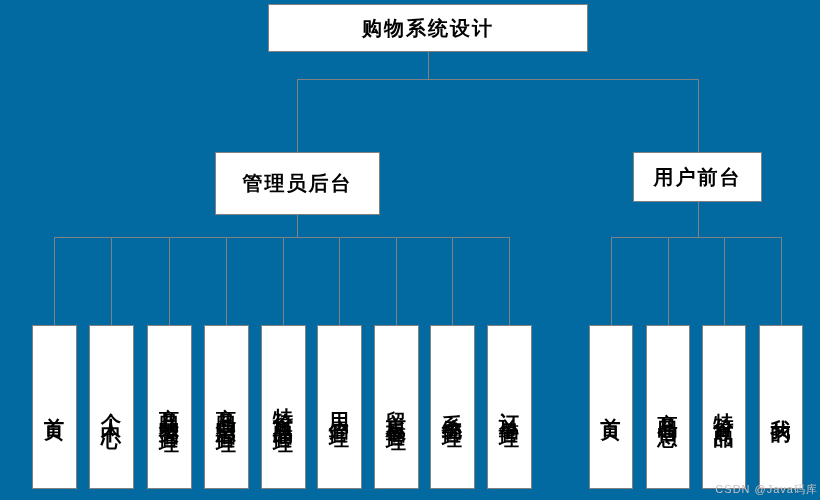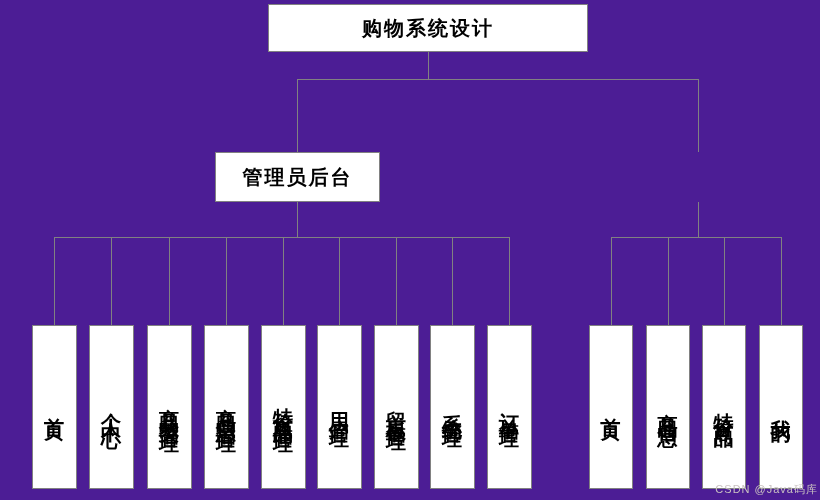--- a/index.html
+++ b/index.html
@@ -1,20 +1,20 @@
 <!DOCTYPE html>
 <html><head>
 <meta charset="utf-8">
 <style>
   html, body { margin: 0; padding: 0; background: #ffffff; }
   .canvas {
     position: relative;
     width: 820px;
     height: 500px;
-    background: #4c1d95;
+    background: #0369a1;
     overflow: hidden;
     font-family: "Liberation Sans", "DejaVu Sans", sans-serif;
   }
   .connectors {
     position: absolute;
     top: 0; left: 0;
   }
   .box {
     position: absolute;
     box-sizing: border-box;
@@ -25,21 +25,21 @@
     display: flex;
     align-items: center;
     justify-content: center;
   }
   .h-label {
     font-size: 20px;
     letter-spacing: 2px;
     white-space: nowrap;
   }
   .root-box  { left: 268px; top: 4px;   width: 320px; height: 48px; }
-  .admin-box { left: 215px; top: 152px; width: 165px; height: 50px; }
+  .admin-box { left: 215px; top: 152px; width: 165px; height: 63px; }
   .user-box  { left: 633px; top: 152px; width: 129px; height: 50px; }
   .leaf {
     top: 325px;
     height: 164px;
   }
   .v-text {
     writing-mode: vertical-rl;
     text-orientation: upright;
     font-size: 20px;
     line-height: 1;
@@ -88,20 +88,23 @@
     <line x1="781" y1="237" x2="781" y2="325" stroke="#818181" stroke-width="1"></line>
   </svg>
 
   <div class="box root-box">
     <span class="h-label">购物系统设计</span>
   </div>
 
   <div class="box admin-box">
     <span class="h-label">管理员后台</span>
   </div>
+  <div class="box user-box">
+    <span class="h-label">用户前台</span>
+  </div>
 
   <div class="box leaf" style="left:32px;width:45px;">
     <span class="v-text">首页</span>
   </div>
   <div class="box leaf" style="left:89px;width:45px;">
     <span class="v-text">个人中心</span>
   </div>
   <div class="box leaf" style="left:147px;width:45px;">
     <span class="v-text">商品分类管理</span>
   </div>

